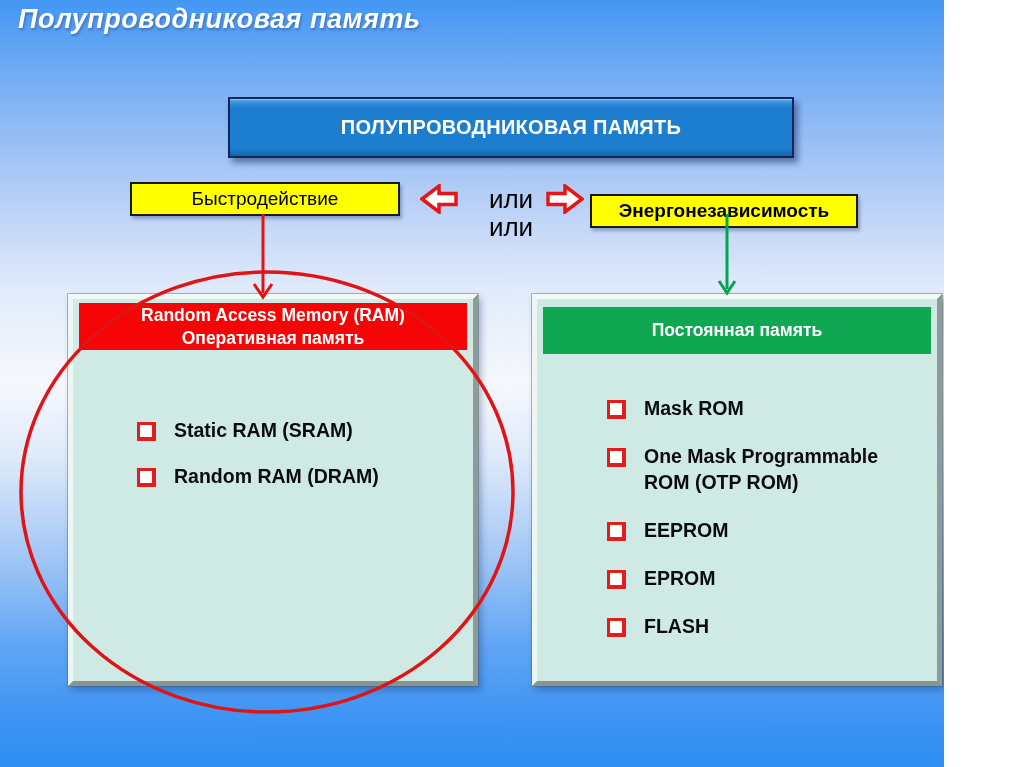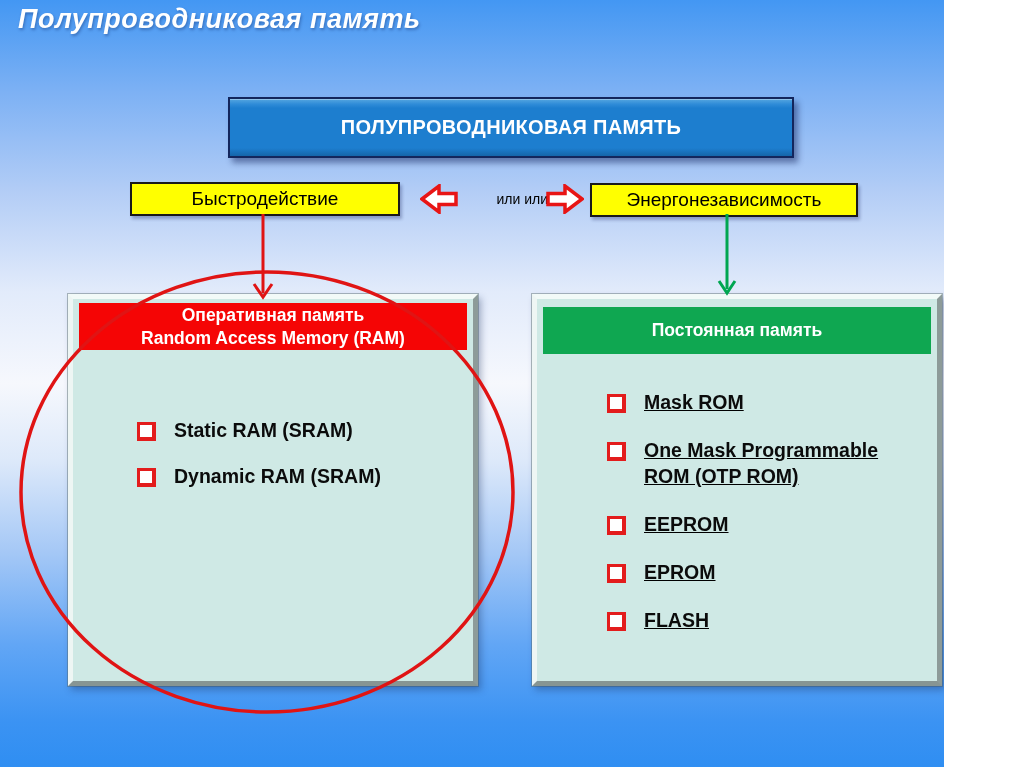--- a/index.html
+++ b/index.html
@@ -26,24 +26,24 @@
     color:#ffffff;font-weight:bold;font-size:20px;letter-spacing:.3px;
     z-index:10;
   }
   .ybox{
     position:absolute;height:30px;background:#ffff00;border:2px solid #1a1a1a;
     box-shadow:2px 3px 3px rgba(20,30,90,.3);
     display:flex;align-items:center;justify-content:center;
     color:#000;font-size:19px;z-index:10;text-align:right;
   }
   .ybox.speed{left:130px;top:182px;width:266px;}
-  .ybox.nonvol{left:590px;top:183px;width:264px;}
+  .ybox.nonvol{left:590px;top:194px;width:264px;font-weight:bold;}
   .or-label{
     position:absolute;left:458px;top:185px;width:90px;height:28px;
-    line-height:28px;text-align:right;color:#000;font-size:14px;z-index:10;
+    line-height:28px;text-align:center;color:#000;font-size:26px;z-index:10;padding-left:8px;
   }
   .or-arrow{position:absolute;top:184px;width:38px;height:30px;z-index:10;}
   .or-arrow.left{left:420px;}
   .or-arrow.right{left:546px;}
   .panel{
     position:absolute;top:294px;width:400px;height:382px;
     background:#cfe9e5;
     border:5px solid;border-color:#f2faf8 #8d9b99 #879593 #eef6f4;
     box-shadow:3px 4px 7px rgba(20,40,90,.35), 0 0 0 1px rgba(90,110,110,.45);
     z-index:10;
@@ -52,21 +52,21 @@
   .panel.rom{left:532px;}
   .panel-header{
     margin:4px 6px 0;height:47px;
     display:flex;flex-direction:column;align-items:center;justify-content:center;
     color:#fff;font-weight:bold;font-size:17.5px;line-height:23px;text-align:center;
   }
   .panel.ram .panel-header{background:#f50505;}
   .panel.rom .panel-header{background:#0fa751;margin-top:8px;}
   .items{list-style:none;margin:0;padding:0;position:absolute;}
   .panel.ram .items{left:64px;top:118px;}
-  .panel.rom .items{left:70px;top:90px;text-decoration:underline;}
+  .panel.rom .items{left:70px;top:96px;}
   .item{display:flex;align-items:flex-start;margin-bottom:20px;}
   .panel.rom .item{margin-bottom:22px;}
   .bullet{
     flex:0 0 auto;width:12px;height:12px;margin:5px 18px 0 0;
     border:3px solid #e31c1c;border-right-width:4px;border-bottom-width:4px;
     background:#ffffff;
   }
   .item-text{
     color:#0b0b0b;font-weight:bold;font-size:19.5px;line-height:26px;
     max-width:252px;
@@ -97,31 +97,31 @@
   <svg class="or-arrow right" viewBox="0 0 38 30">
     <polygon points="36,15 19,2 19,9.5 2,9.5 2,20.5 19,20.5 19,28" fill="#ffffff" stroke="#e81515" stroke-width="3.5" stroke-linejoin="miter"></polygon>
   </svg>
 
   <div class="ybox nonvol">
     <span>Энергонезависимость</span>
   </div>
 
   <section class="panel ram">
     <header class="panel-header">
+      <div>Random Access Memory (RAM)</div>
       <div>Оперативная память</div>
-      <div>Random Access Memory (RAM)</div>
     </header>
     <ul class="items">
       <li class="item">
         <span class="bullet"></span>
         <span class="item-text">Static RAM (SRAM)</span>
       </li>
       <li class="item">
         <span class="bullet"></span>
-        <span class="item-text">Dynamic RAM (SRAM)</span>
+        <span class="item-text">Random RAM (DRAM)</span>
       </li>
     </ul>
   </section>
 
   <section class="panel rom">
     <header class="panel-header">
       <div>Постоянная память</div>
     </header>
     <ul class="items">
       <li class="item">

